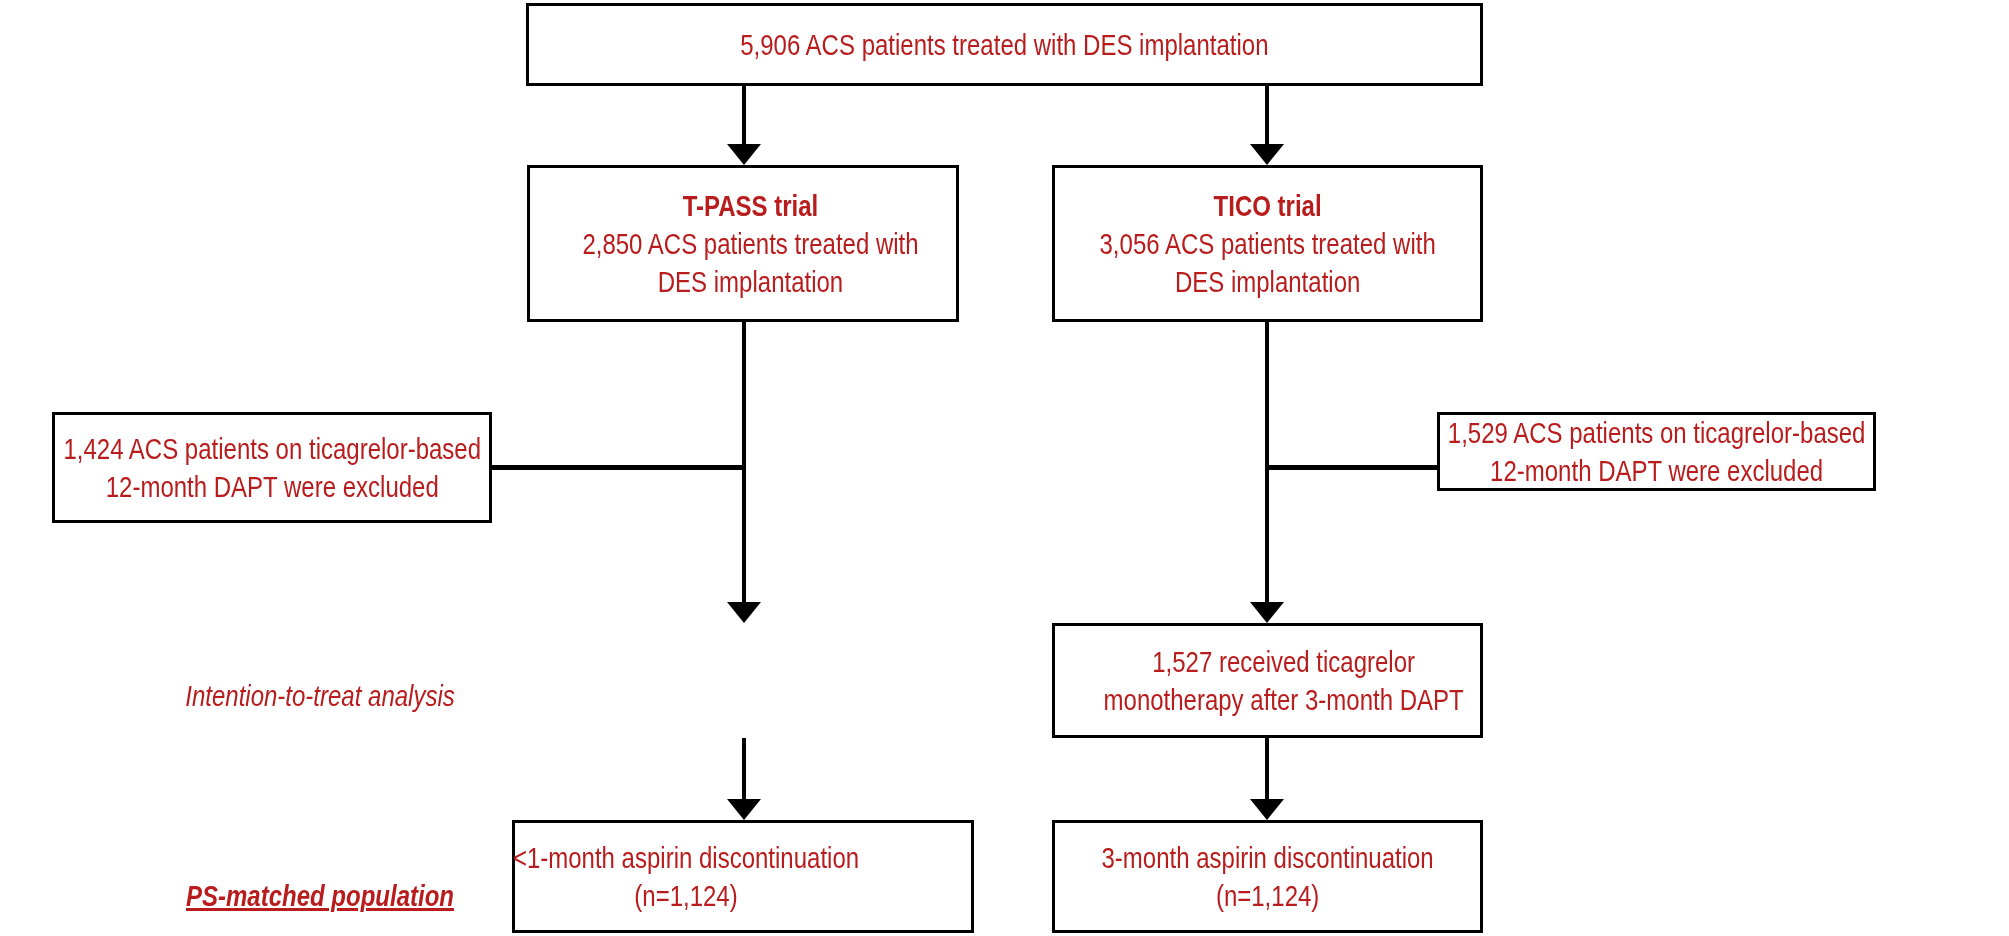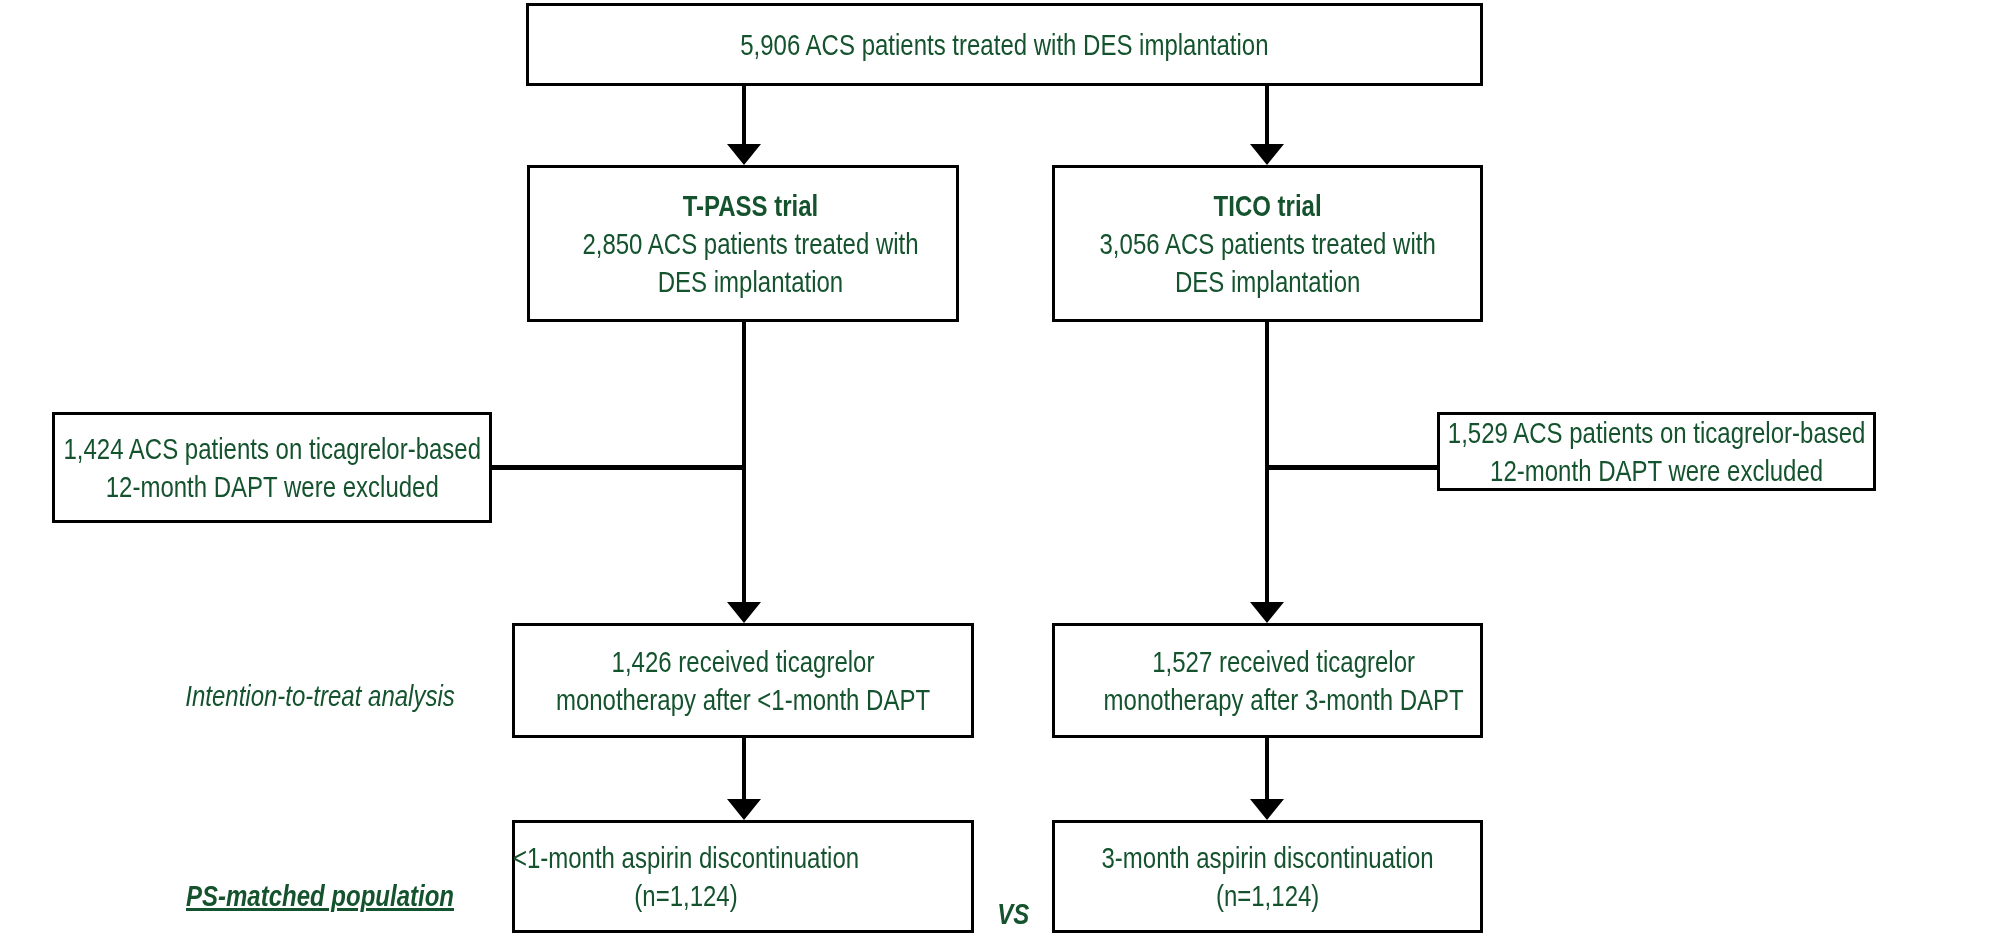--- a/index.html
+++ b/index.html
@@ -5,21 +5,21 @@
   html, body {
     margin: 0;
     padding: 0;
     background: #ffffff;
   }
   .canvas {
     position: relative;
     width: 2009px;
     height: 936px;
     background: #ffffff;
-    color: #14532d;
+    color: #b91c1c;
     font-family: "Liberation Sans", sans-serif;
     overflow: hidden;
   }
   .box {
     position: absolute;
     box-sizing: border-box;
     border: 3px solid #000000;
     background: #ffffff;
     display: flex;
     align-items: center;
@@ -123,26 +123,20 @@
     </div>
   </div>
   <div class="hline" style="left:1265px; top:465px; width:174px;"></div>
 
   <div class="flabel" style="left:150px; top:640px; width:340px; height:75px;">
     <div class="fit">
       <span class="tline">Intention-to-treat analysis</span>
     </div>
   </div>
 
-  <div class="box" style="left:512px; top:623px; width:462px; height:115px;">
-    <div class="fit">
-      <div class="tline">1,426 received ticagrelor</div>
-      <div class="tline">monotherapy after &lt;1-month DAPT</div>
-    </div>
-  </div>
 
   <div class="box" style="left:1052px; top:623px; width:431px; height:115px;padding-left:32px;">
     <div class="fit">
       <div class="tline">1,527 received ticagrelor</div>
       <div class="tline">monotherapy after 3-month DAPT</div>
     </div>
   </div>
 
   <div class="vline" style="left:742px; top:738px; height:63px;"></div>
   <div class="arrowhead" style="left:727px; top:799px;"></div>
@@ -156,25 +150,20 @@
     </div>
   </div>
 
   <div class="box" style="left:512px; top:820px; width:462px; height:113px;justify-content:flex-end;">
     <div class="fit">
       <div class="tline">&lt;1-month aspirin discontinuation</div>
       <div class="tline">(n=1,124)</div>
     </div>
   </div>
 
-  <div class="flabel bold" style="left:975px; top:820px; width:76px; height:113px;">
-    <div class="fit">
-      <span class="tline">VS</span>
-    </div>
-  </div>
 
   <div class="box" style="left:1052px; top:820px; width:431px; height:113px;">
     <div class="fit">
       <div class="tline">3-month aspirin discontinuation</div>
       <div class="tline">(n=1,124)</div>
     </div>
   </div>
 
 </div>
 

